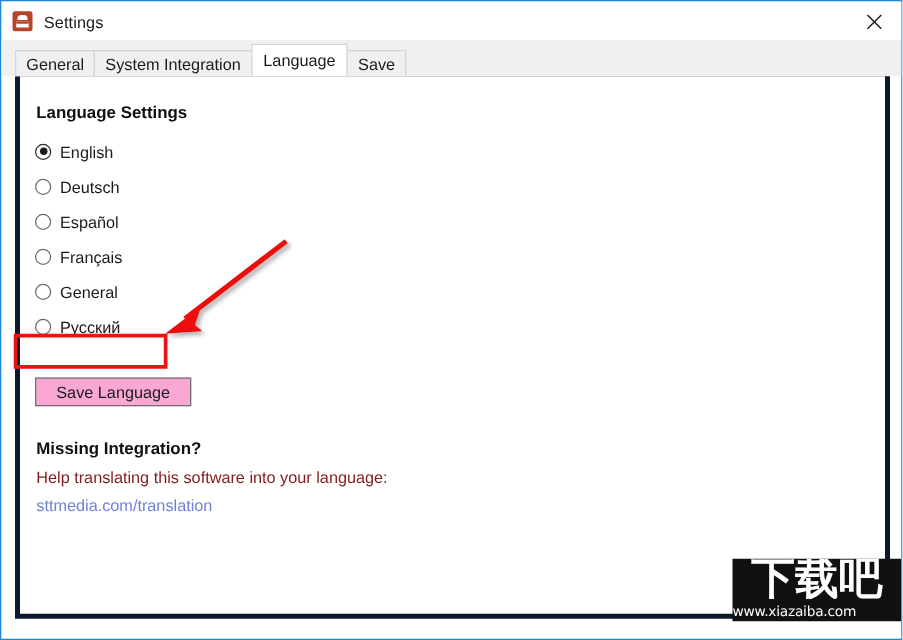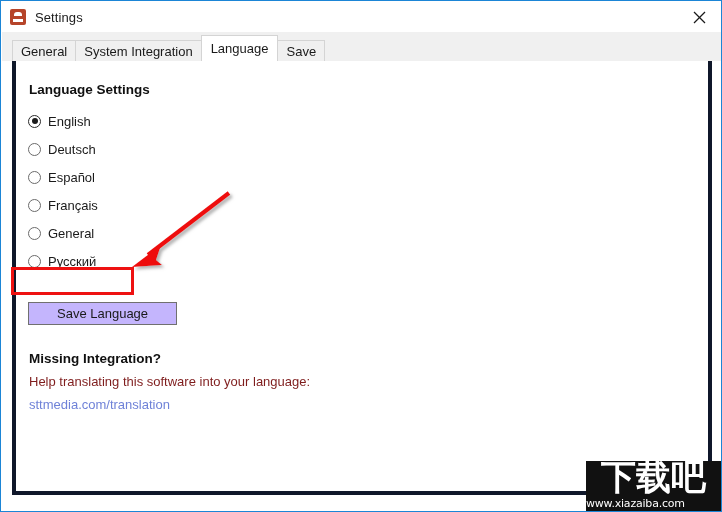--- a/index.html
+++ b/index.html
@@ -170,23 +170,23 @@
     font-size: 13px;
     color: #1a1a1a;
     white-space: nowrap;
   }
 
   #save-language-button {
     position: absolute;
     left: 12px;
     top: 241px;
     height: 23px;
-    padding: 0 28px;
+    padding: 0 16px;
     line-height: 21px;
-    background: #c4b5fd;
+    background: #f9a8d4;
     border: 1px solid #707070;
     font-family: "Liberation Sans", "DejaVu Sans", sans-serif;
     font-size: 13px;
     color: #1a1a1a;
     box-sizing: border-box;
     cursor: default;
   }
 
   #missing-title {
     position: absolute;
@@ -229,21 +229,21 @@
     height: 28px;
     border: 3px solid #ee1111;
     box-sizing: border-box;
     z-index: 6;
   }
 
   
   #watermark {
     position: absolute;
     right: 0;
-    bottom: 0;
+    bottom: 14px;
     width: 135px;
     height: 50px;
     z-index: 8;
     background: #111111;
     overflow: hidden;
   }
   #watermark-cjk {
     position: absolute;
     left: 0; top: -4px;
     width: 135px;

